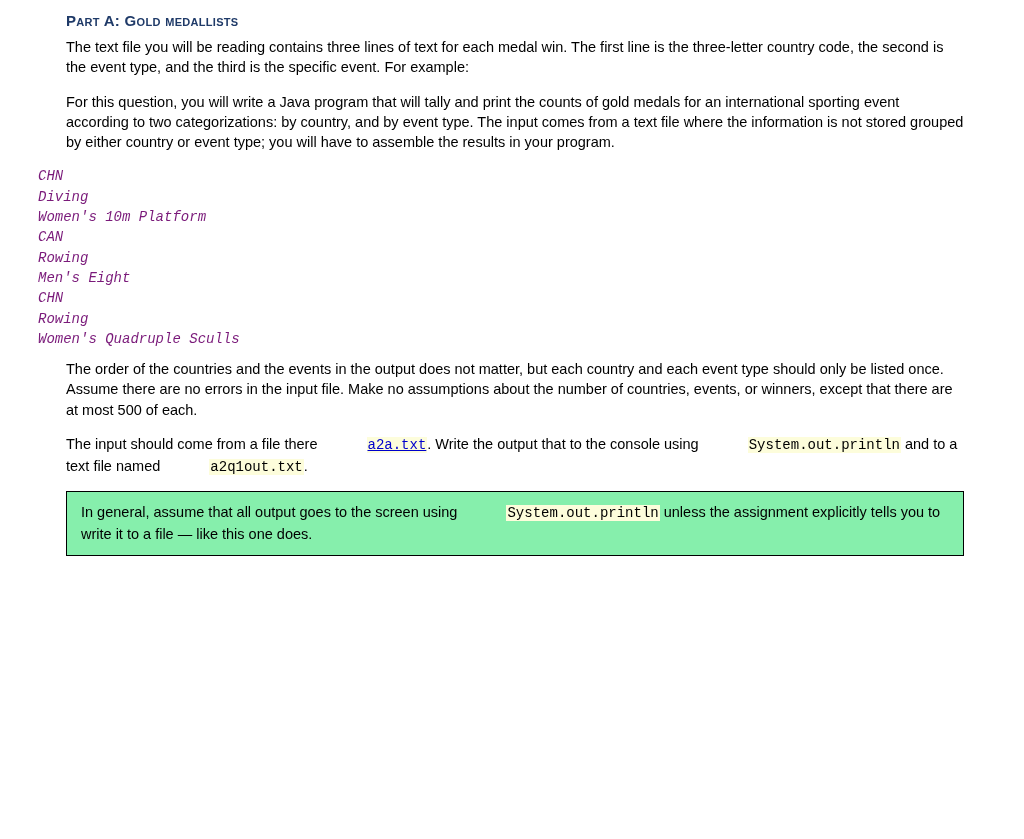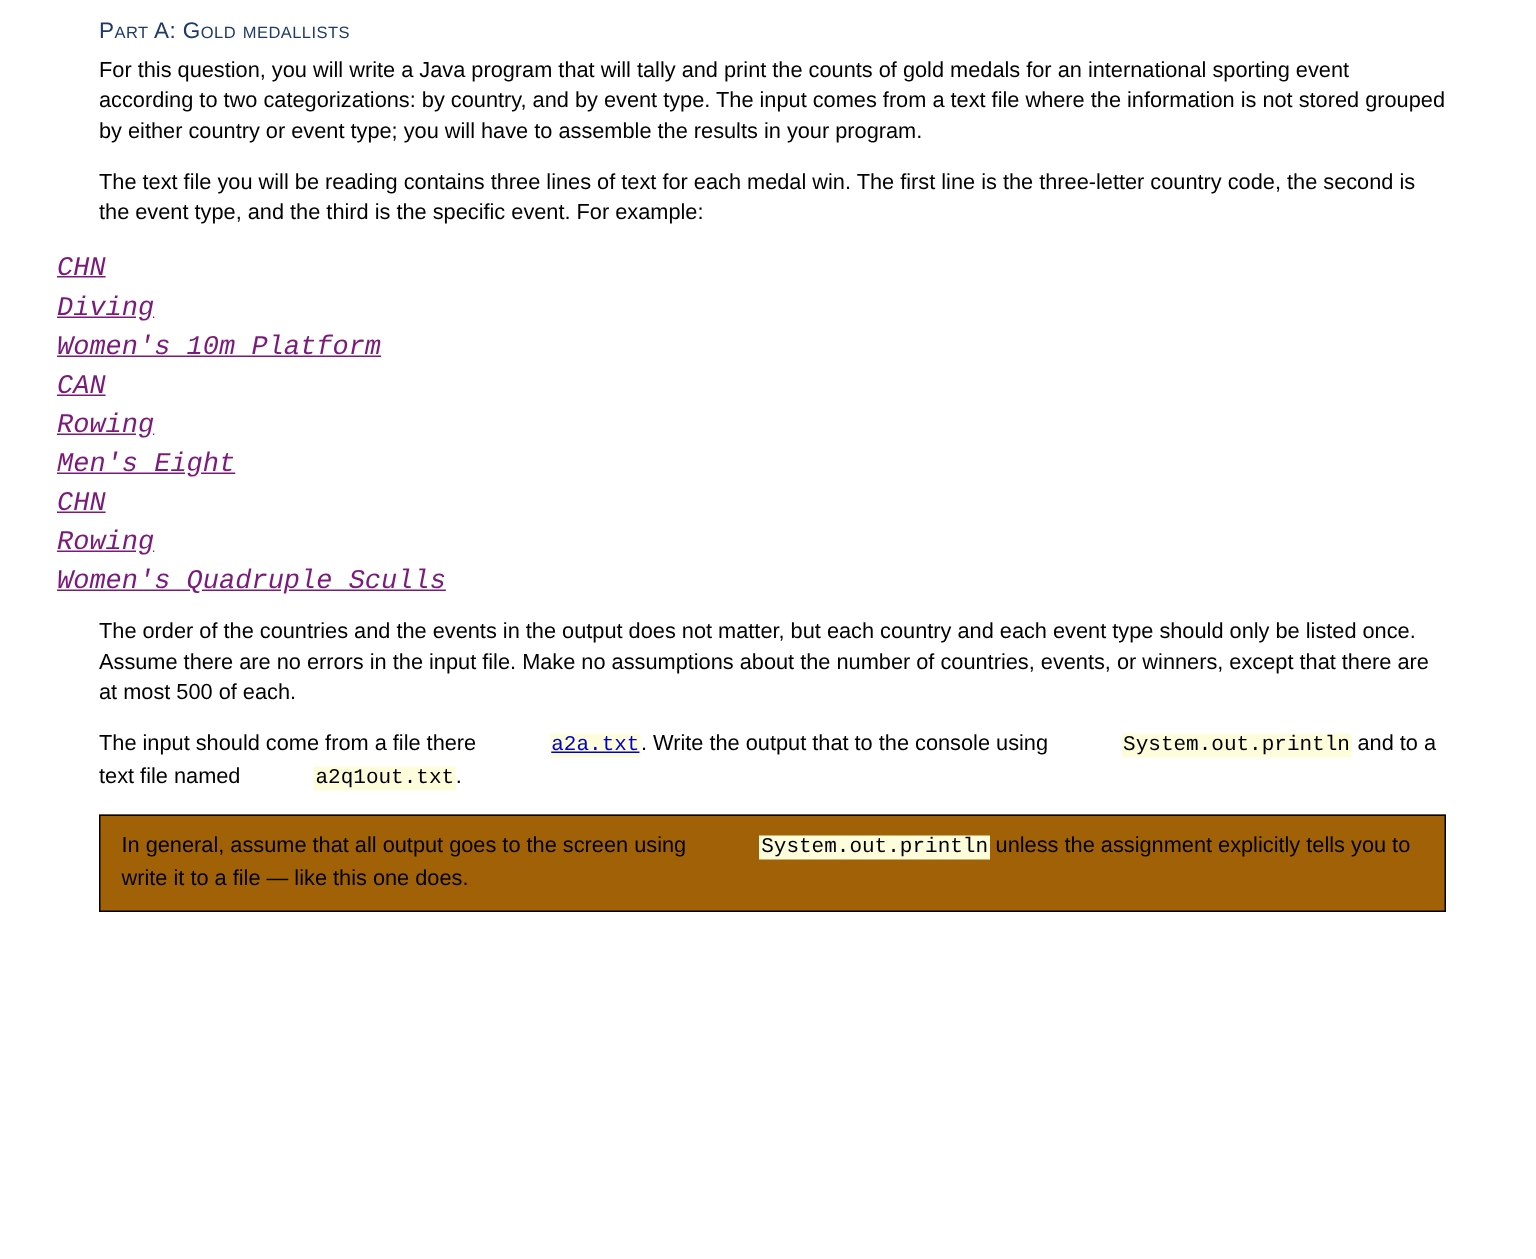--- a/index.html
+++ b/index.html
@@ -20,77 +20,76 @@
     margin-left: 66px;
     margin-right: 60px;
   }
   .code-indent {
     margin-left: 38px;
   }
   h2 {
     font-family: Arial, Helvetica, sans-serif;
     color: #1f3a68;
     font-size: 15px;
-    font-weight: normal;
+    font-weight: bold;
     margin: 0 0 6px 0;
     font-variant: small-caps;
     letter-spacing: 0.3px;
   }
   p {
     margin: 0 0 14px 0;
   }
   .code-block {
     font-family: "Courier New", Courier, monospace;
     font-style: italic;
     color: #7a1a7a;
     white-space: pre;
     margin: 10px 0 10px 0;
-    font-size: 18px;
+    font-size: 14px;
     line-height: 1.45;
-    text-decoration: underline;
   }
   .mono {
     font-family: "Courier New", Courier, monospace;
     background: #fdfddb;
     font-size: 14px;
     padding: 0 1px;
     margin-left: 45px;
   }
   a.link {
     color: #0000cc;
     text-decoration: underline;
   }
   a.link .mono {
     color: #0000cc;
   }
   .note-box {
     margin-left: 66px;
     margin-right: 60px;
     border: 1px solid #000;
-    background: #a16207;
+    background: #86efac;
     padding: 10px 14px 10px 14px;
     margin-top: 10px;
     line-height: 1.45;
   }
 </style>
 </head>
 <body>
 
 <div class="page">
 
   <div class="indented">
     <h2>Part A: Gold medallists</h2>
   </div>
 
   <div class="indented">
-    <p>For this question, you will write a Java program that will tally and print the counts of gold medals for an international sporting event according to two categorizations: by country, and by event type. The input comes from a text file where the information is not stored grouped by either country or event type; you will have to assemble the results in your program.</p>
+    <p>The text file you will be reading contains three lines of text for each medal win. The first line is the three-letter country code, the second is the event type, and the third is the specific event. For example:</p>
   </div>
 
   <div class="indented">
-    <p>The text file you will be reading contains three lines of text for each medal win. The first line is the three-letter country code, the second is the event type, and the third is the specific event. For example:</p>
+    <p>For this question, you will write a Java program that will tally and print the counts of gold medals for an international sporting event according to two categorizations: by country, and by event type. The input comes from a text file where the information is not stored grouped by either country or event type; you will have to assemble the results in your program.</p>
   </div>
 
   <div class="code-indent">
     <div class="code-block">CHN
 Diving
 Women's 10m Platform
 CAN
 Rowing
 Men's Eight
 CHN

